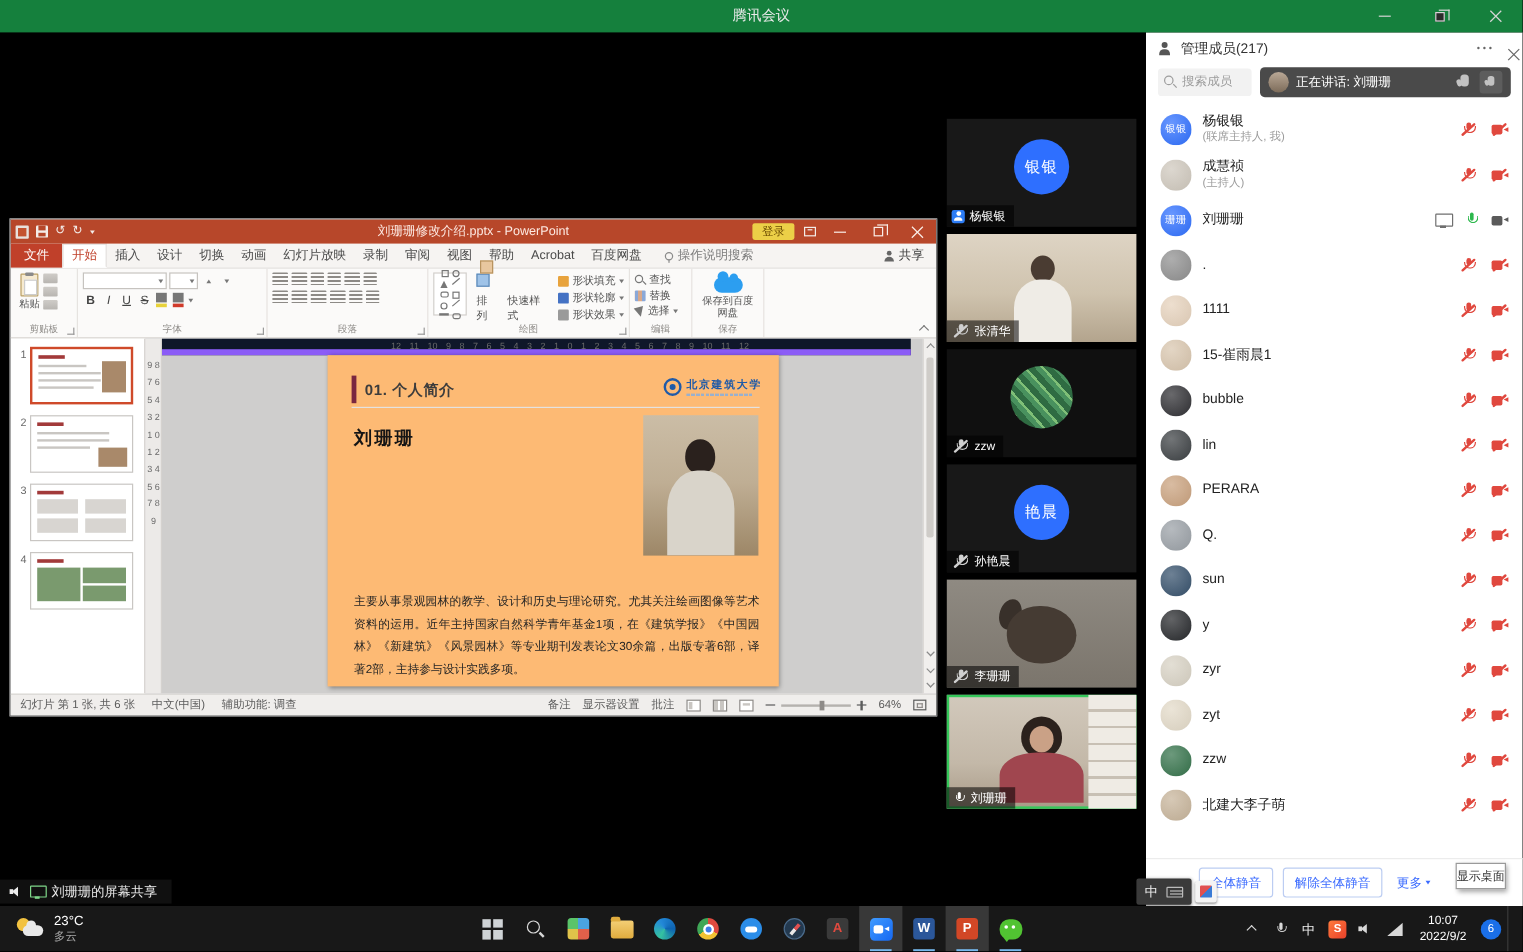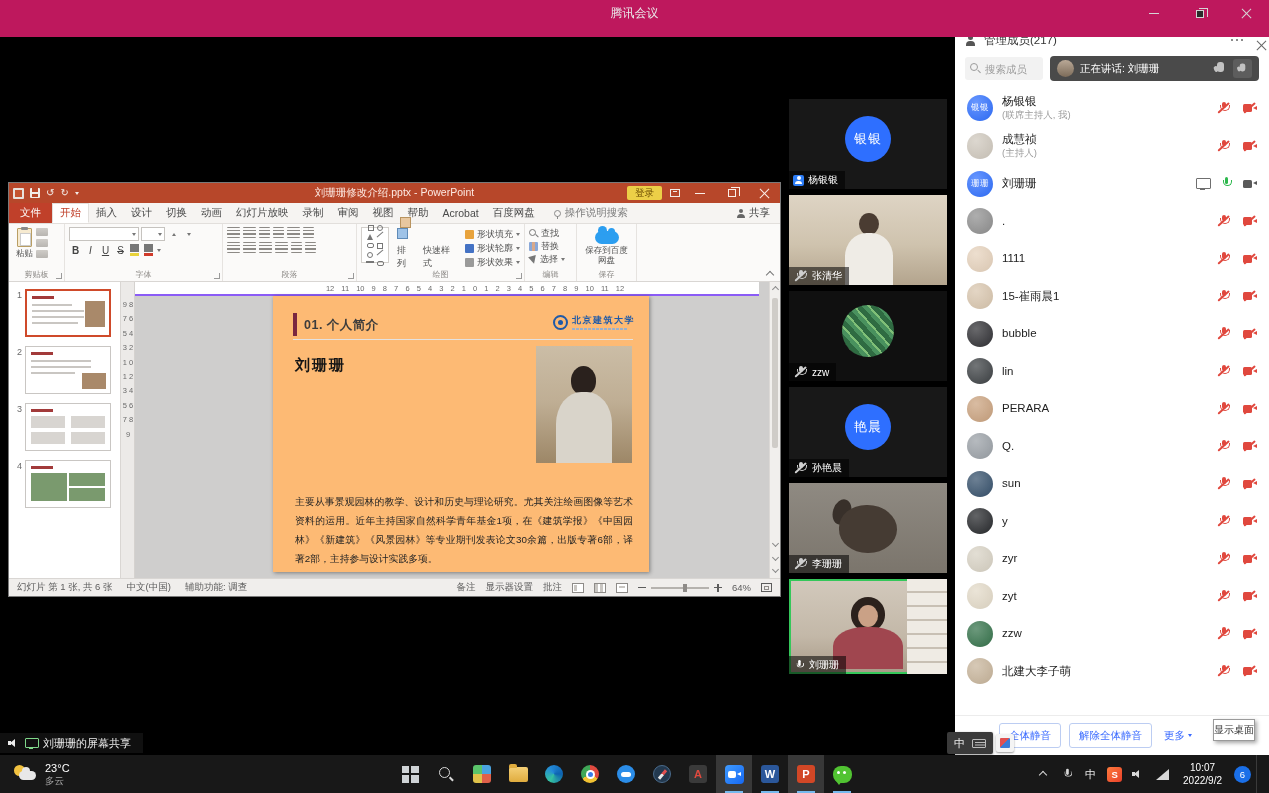--- a/index.html
+++ b/index.html
@@ -1,21 +1,21 @@
 <!DOCTYPE html>
 <html><head>
 <meta charset="utf-8">
 <style>
 *{margin:0;padding:0;box-sizing:border-box}
 html,body{background:#000}
 body{font-family:"Liberation Sans","DejaVu Sans",sans-serif;-webkit-font-smoothing:antialiased}
 .screen{position:relative;width:1269px;height:793px;background:#000;overflow:hidden}
 
 
-.titlebar{position:absolute;top:0;left:0;right:0;height:37px;background:#be185d;z-index:20}
+.titlebar{position:absolute;top:0;left:0;right:0;height:27px;background:#15803d;z-index:20}
 .tb-title{position:absolute;left:0;right:0;top:0;height:27px;line-height:27px;text-align:center;color:#e9e9e9;font-size:12px}
 .win-ctrls{position:absolute;right:0;top:0;height:27px;display:flex}
 .wbtn{width:46px;height:27px;display:flex;align-items:center;justify-content:center;color:#d5d5d5}
 .ic-min{width:10px;height:1px;background:#d5d5d5}
 .ic-restore{width:8px;height:8px;border:1px solid #d5d5d5;position:relative;background:#2b2b2b}
 .ic-restore:before{content:"";position:absolute;left:2px;top:-3px;width:8px;height:8px;border:1px solid #d5d5d5;border-left:none;border-bottom:none}
 .ic-x{position:relative;width:11px;height:11px}
 .ic-x:before,.ic-x:after{content:"";position:absolute;left:-1px;top:5px;width:13px;height:1.2px;background:#d5d5d5}
 .ic-x:before{transform:rotate(45deg)}.ic-x:after{transform:rotate(-45deg)}
 
@@ -113,21 +113,21 @@
 .tnum{font-size:9px;color:#6a6a6a;width:11px;text-align:right;padding-top:1px}
 .tbox{width:86px;height:48px;border:1px solid #c9c6c3;background:#fff;position:relative;overflow:hidden}
 .titem.sel .tbox{border:2px solid #cf4a2a}
 .art-red{position:absolute;left:5px;top:5px;width:22px;height:3px;background:#a23a3a}
 .art-line{position:absolute;left:5px;height:2px;background:#c9c6c2}
 .art-photo{position:absolute;background:#a9896a}
 .art-green{position:absolute;background:#7a9a6e}
 .art-grid{position:absolute;background:#d8d5d1}
 
 .editor{flex:1;background:#cfcecd;position:relative;overflow:hidden}
-.hruler{position:absolute;left:14px;right:21px;top:0;height:14px;background:#ffffff;border-bottom:2px solid #8b5cf6;color:#6a6a6a;font-size:7.5px;overflow:hidden}
+.hruler{position:absolute;left:14px;right:21px;top:0;height:14px;background:#0f172a;border-bottom:5px solid #8b5cf6;color:#6a6a6a;font-size:7.5px;overflow:hidden}
 .hruler span{position:absolute;left:152px;width:376px;top:2px;text-align:center;word-spacing:5px;white-space:nowrap}
 .vruler{position:absolute;left:0;top:0;bottom:0;width:14px;background:#eceae8;border-right:1px solid #d5d2cf;color:#6a6a6a;font-size:7.5px;overflow:hidden}
 .vruler span{display:block;margin-top:16px;width:14px;text-align:center;line-height:14.4px;word-break:break-all;white-space:normal}
 .canvas{position:absolute;left:152px;top:14px;width:376px;height:276px;background:#fdba74;box-shadow:1px 1px 4px rgba(0,0,0,.4)}
 .s-accent{position:absolute;left:20px;top:17px;width:4px;height:23px;background:#7a2740}
 .s-sec{position:absolute;left:31px;top:21px;font-size:12.5px;font-weight:bold;color:#3c3c3c;letter-spacing:.5px}
 .s-rule{position:absolute;left:20px;right:16px;top:43px;height:1px;background:#e4e2e0}
 .s-logo{position:absolute;right:14px;top:18px;display:flex;align-items:center;gap:4px}
 .logo-circ{width:15px;height:15px;border:2px solid #1f5aa8;border-radius:50%;position:relative}
 .logo-circ:before{content:"";position:absolute;left:3px;top:3px;right:3px;bottom:3px;background:#1f5aa8;border-radius:50%}
@@ -217,21 +217,21 @@
 .ic-people{position:relative;width:13px;height:11px;color:#555}
 .ic-people:before{content:"";position:absolute;left:3px;top:0;width:5px;height:5px;border-radius:50%;background:#555}
 .ic-people:after{content:"";position:absolute;left:1px;bottom:0;width:9px;height:4.5px;border-radius:4px 4px 0 0;background:#555}
 .p-head .sp{flex:1}
 .dots3{display:flex;gap:2.5px;align-items:center;padding:4px}
 .dots3 i{width:2.5px;height:2.5px;border-radius:50%;background:#666}
 .p-close{padding:3px}
 .p-close .ic-x:before,.p-close .ic-x:after{background:#666}
 .p-tools{display:flex;align-items:center;gap:7px;padding:3px 10px 8px;flex:none}
 .p-search{width:78px;height:23px;background:#f2f2f2;border-radius:3px;display:flex;align-items:center;padding:0 5px;gap:4px;flex:none}
-.p-search input{border:none;outline:none;background:transparent;width:52px;font-size:10.5px;color:#444;font-family:Liberation Sans, sans-serif}
+.p-search input{border:none;outline:none;background:transparent;width:52px;font-size:10.5px;color:#444;font-family:Liberation Serif, serif}
 .p-search input::placeholder{color:#9c9c9c}
 .ic-mag{position:relative;width:11px;height:11px;flex:none}
 .ic-mag:before{content:"";position:absolute;left:0;top:0;width:6px;height:6px;border:1.4px solid #9c9c9c;border-radius:50%}
 .ic-mag:after{content:"";position:absolute;left:6.5px;top:7.5px;width:4px;height:1.4px;background:#9c9c9c;transform:rotate(45deg)}
 .p-speaking{flex:1;height:25px;background:#4a4a4a;border-radius:4px;display:flex;align-items:center;padding:0 7px;gap:6px;color:#fff;font-size:10.5px;white-space:nowrap;overflow:hidden}
 .sp-ava{width:17px;height:17px;border-radius:50%;background:linear-gradient(180deg,#b9a896,#7d6c5a);flex:none}
 .p-speaking .gap{flex:1}
 .ic-hand{position:relative;width:13px;height:14px;color:#c2c2c2;flex:none}
 .ic-hand:before{content:"";position:absolute;left:3px;top:0;width:7px;height:10px;border-radius:3px;background:currentColor}
 .ic-hand:after{content:"";position:absolute;left:0;top:4px;width:4px;height:6px;border-radius:2px;background:currentColor;transform:rotate(-20deg)}

